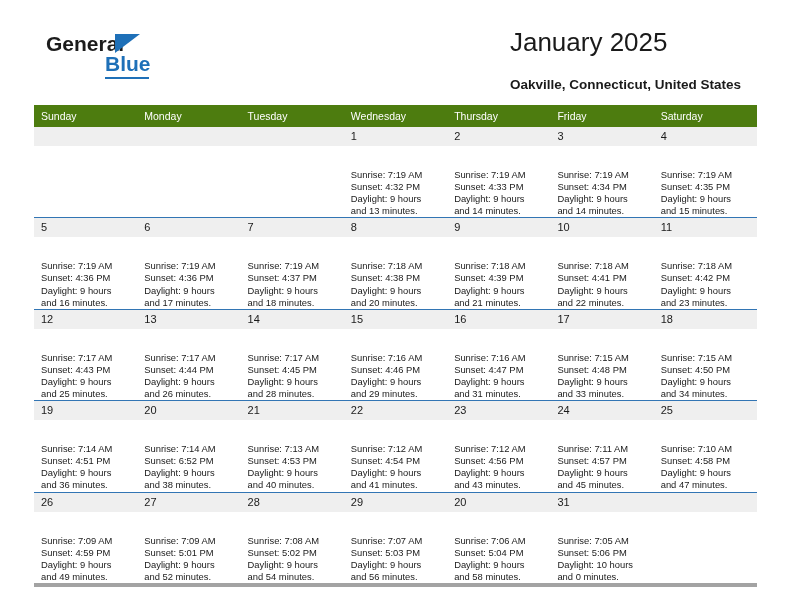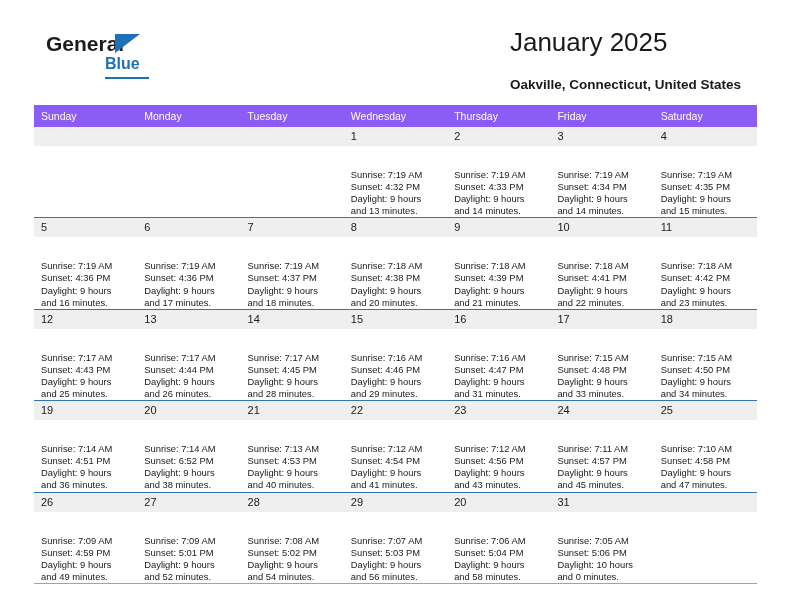--- a/index.html
+++ b/index.html
@@ -53,21 +53,21 @@
     top: 2px;
     width: 0;
     height: 0;
     border-left: 25px solid #1e70b8;
     border-bottom: 19px solid transparent;
   }
   .brand-blue {
     position: absolute;
     left: 59px;
     top: 20px;
-    font-size: 16px;
+    font-size: 21px;
     color: #1e70b8;
     line-height: 24px;
   }
   .brand-underline {
     position: absolute;
     left: 59px;
     top: 45px;
     width: 44px;
     height: 2px;
     background: #1e70b8;
@@ -97,40 +97,40 @@
   
   .calendar {
     position: absolute;
     left: 34px;
     top: 105px;
     width: 723px;
     border-collapse: collapse;
     table-layout: fixed;
   }
   .calendar th {
-    background: #8b5cf6;
+    background: #4d7c0f;
     color: #ffffff;
     font-size: 10.5px;
     font-weight: normal;
     text-align: left;
     padding: 5px 0 5px 7px;
     height: 11px;
     border: none;
   }
   .calendar td {
     width: 103.28px;
     vertical-align: top;
     padding: 0;
     border: none;
     border-bottom: 1px solid #3275b4;
     height: 80px;
     background: #ffffff;
   }
   .calendar tr.week:last-child td {
-    border-bottom: 1px solid #a3a3a3;
+    border-bottom: 4px solid #a3a3a3;
   }
   .daynum {
     display: block;
     background: #efefef;
     font-size: 11px;
     color: #1a1a1a;
     padding: 3px 0 3px 7px;
     height: 13px;
     line-height: 13px;
   }

